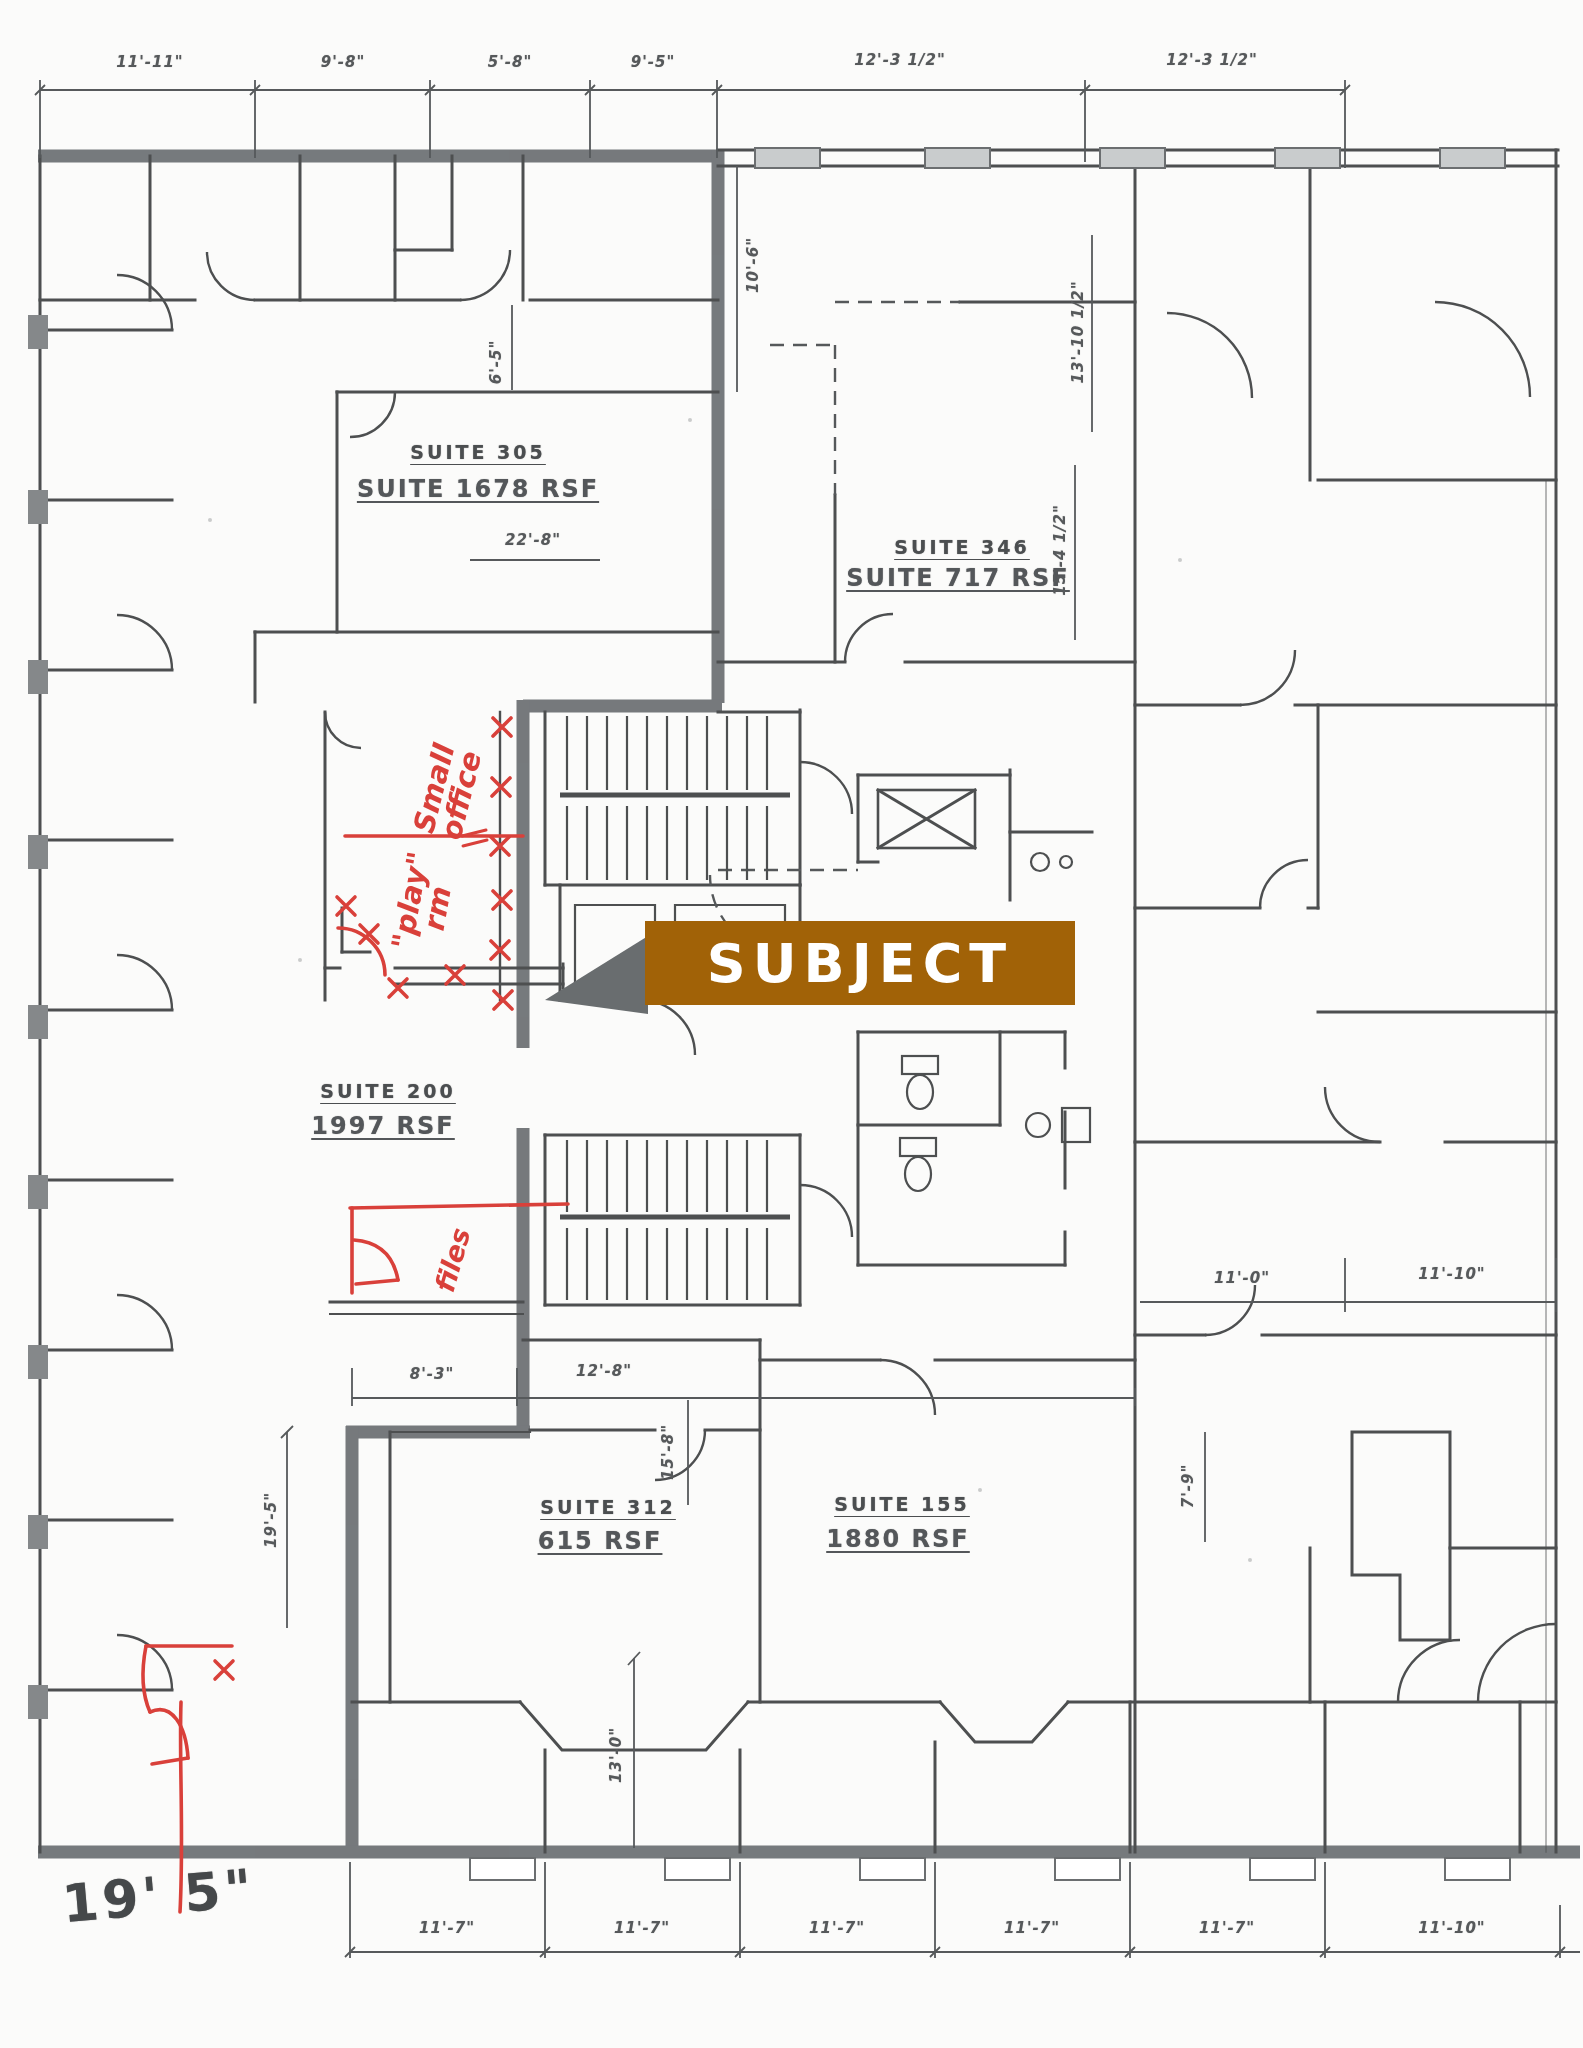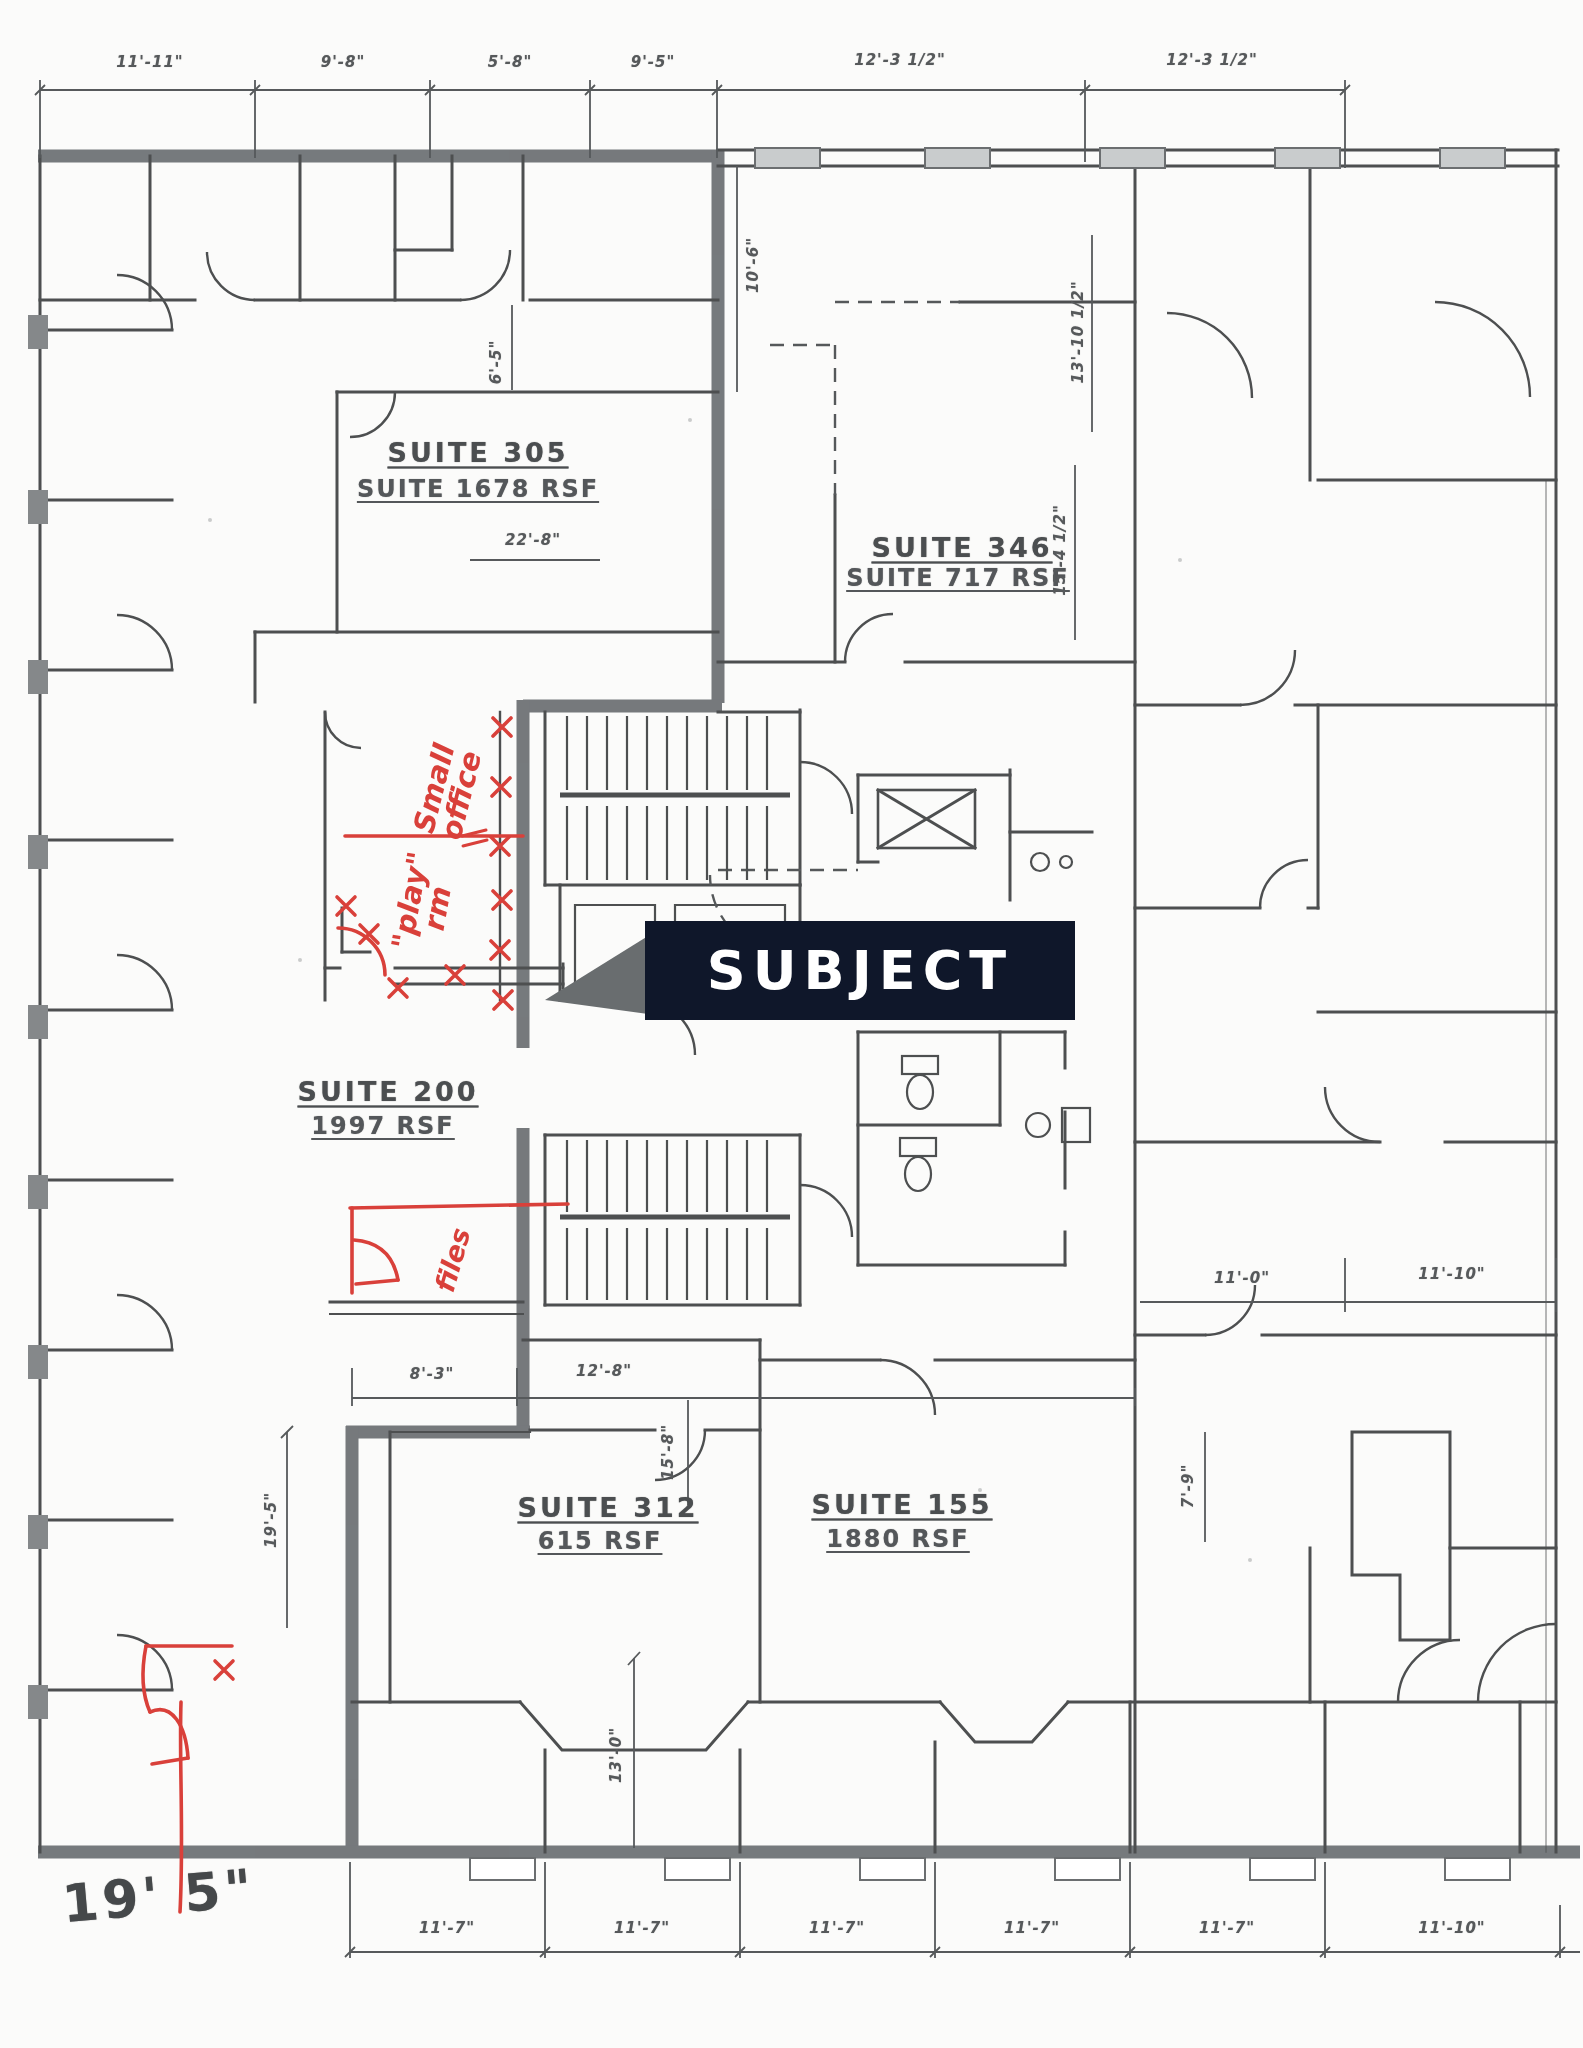--- a/index.html
+++ b/index.html
@@ -4,38 +4,38 @@
 <style>
   html,body{margin:0;padding:0;background:#ffffff;}
   .page{position:relative;width:1583px;height:2048px;background:#fbfbfa;overflow:hidden;
         font-family:"DejaVu Sans",sans-serif;}
   svg.plan{position:absolute;left:0;top:0;z-index:1;}
   .txt{position:absolute;z-index:2;white-space:nowrap;}
   .dim{position:absolute;z-index:2;white-space:nowrap;font-family:"DejaVu Sans",sans-serif;
        font-style:italic;font-size:15px;font-weight:bold;color:#56595b;letter-spacing:1px;
        transform:translate(-50%,-50%);text-shadow:0 0 1px rgba(90,90,90,.45);}
   .dim.rot{transform:translate(-50%,-50%) rotate(-90deg);}
-  .suite-name{font-size:27px;font-weight:bold;color:#4b4e50;letter-spacing:3px;
+  .suite-name{font-size:19px;font-weight:bold;color:#4b4e50;letter-spacing:3px;
        text-decoration:underline;text-underline-offset:5px;transform:translate(-50%,-50%);
        text-shadow:0 0 1px rgba(70,70,70,.7);}
   .suite-area{font-size:24px;font-weight:bold;color:#54575a;letter-spacing:2px;
        text-decoration:underline;text-underline-offset:4px;transform:translate(-50%,-50%);
        text-shadow:0 0 1px rgba(80,80,80,.6);}
   .hand{position:absolute;z-index:2;color:#d9403a;font-style:italic;font-weight:bold;
        line-height:.95;text-align:center;}
   .hand.office{left:448px;top:792px;width:120px;font-size:29px;
        transform:translate(-50%,-50%) rotate(-76deg);}
   .hand.play{left:424px;top:906px;width:92px;font-size:29px;
        transform:translate(-50%,-50%) rotate(-80deg);}
   .hand.files{left:453px;top:1260px;font-size:27px;
        transform:translate(-50%,-50%) rotate(-74deg);}
   .pencil{position:absolute;left:62px;top:1866px;z-index:2;font-size:52px;font-weight:bold;
        color:#45484a;transform:rotate(-5deg);letter-spacing:4px;
        text-shadow:0 0 1px rgba(60,60,60,.6);}
-  .banner{position:absolute;left:645px;top:921px;width:430px;height:99px;background:#0f172a;
+  .banner{position:absolute;left:645px;top:921px;width:430px;height:84px;background:#a16207;
        color:#ffffff;display:flex;align-items:center;justify-content:center;z-index:3;
        font-weight:bold;font-size:54px;letter-spacing:7px;}
 </style>
 </head>
 <body>
 
 <div class="page">
 
   <svg class="plan" width="1583" height="2048" viewBox="0 0 1583 2048">
 

